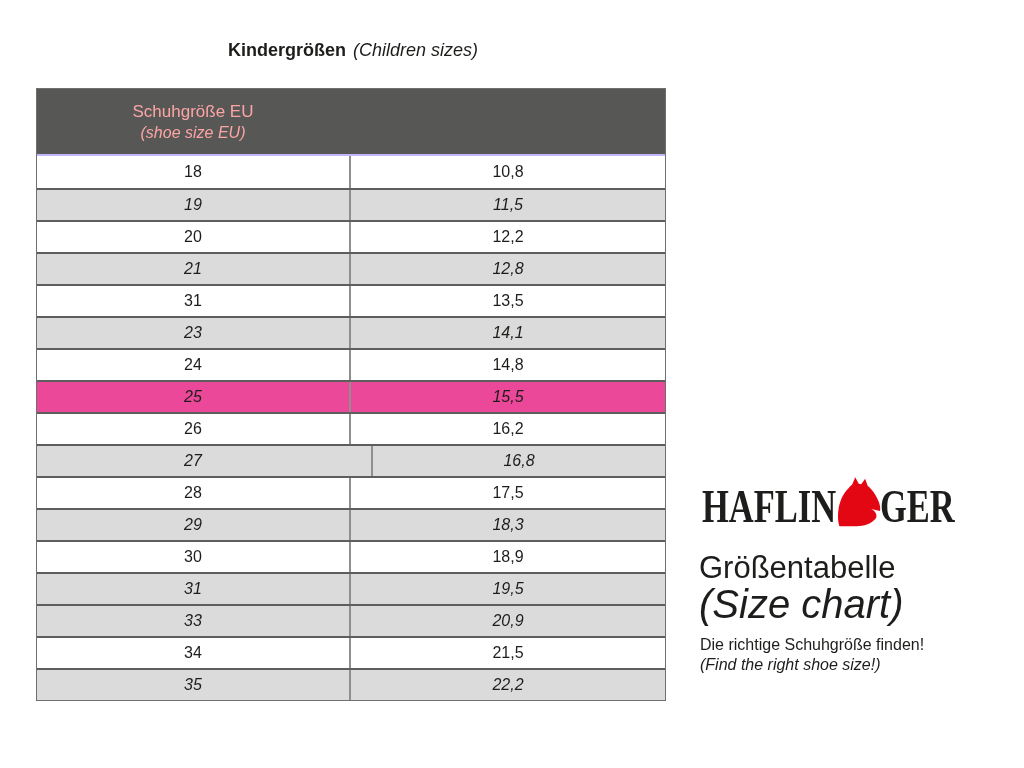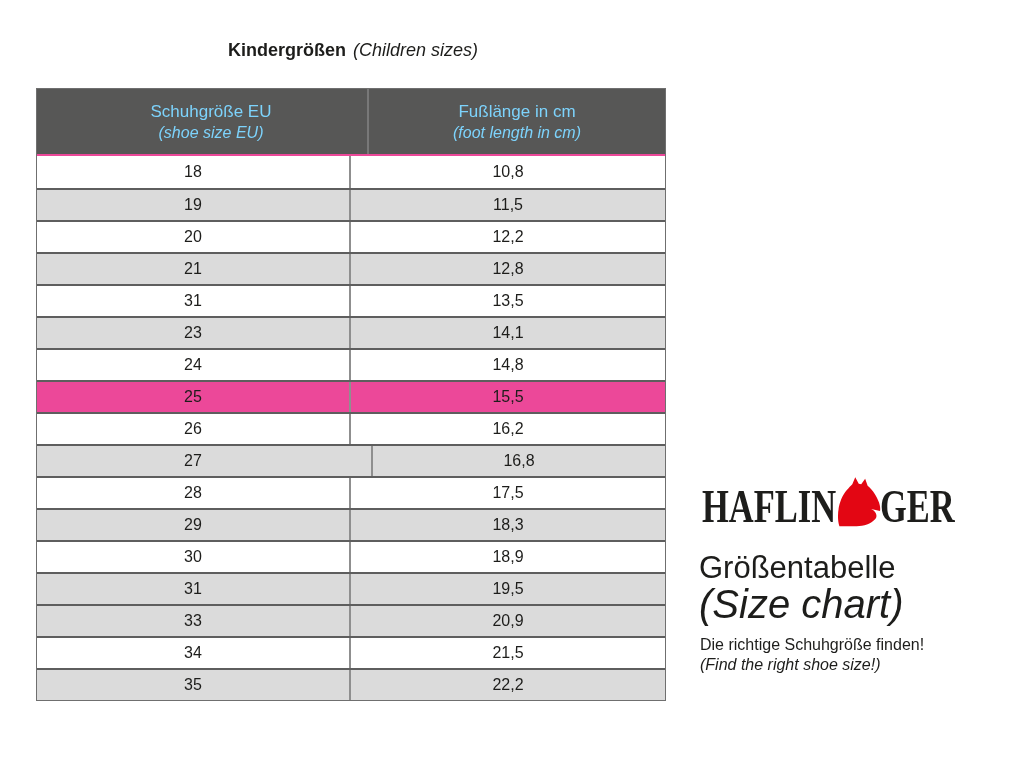--- a/index.html
+++ b/index.html
@@ -20,40 +20,39 @@
   .title .t-bold{font-weight:bold;}
   .title .t-ital{font-style:italic;font-weight:400;margin-left:7px;}
   
   .size-table{
     position:absolute;left:36px;top:88px;width:628px;
     border:1px solid #6f6f6f;
     box-sizing:content-box;
   }
   .thead{
     display:grid;grid-template-columns:312px 1fr;
-    background:#575756;color:#7dd3fc;
+    background:#575756;color:#fca5a5;
     height:65px;
-    border-bottom:2px solid #ec4899;
-    padding-left:18px;
+    border-bottom:2px solid #c4b5fd;
   }
   .th{
     display:flex;flex-direction:column;justify-content:center;align-items:center;
     font-size:17px;line-height:21px;text-align:center;
   }
   .th + .th{border-left:2px solid #787878;}
   .th .h-sub{font-style:italic;font-size:16px;}
   .tbody{display:block;}
   .t-row{
     display:grid;grid-template-columns:312px 1fr;
     height:32px;box-sizing:border-box;
     border-top:2px solid #5e5e5e;
     background:#ffffff;
   }
   .t-row:first-child{border-top:none;}
-  .t-row.alt{background:#dbdbdb;}
+  .t-row.alt{background:#dbdbdb;font-style:italic;}
   .t-cell{
     display:flex;align-items:center;justify-content:center;
     font-size:16px;color:#1d1d1b;
   }
   .t-cell + .t-cell{border-left:2px solid #8f8f8f;}
   
   .logo-word{
     position:absolute;top:484px;
     font-family:"Liberation Serif", serif;
     font-weight:bold;font-size:46px;line-height:1;
@@ -88,24 +87,20 @@
 
   <div class="title">
     <span class="t-bold">Kindergrößen</span><span class="t-ital">(Children sizes)</span>
   </div>
 
   <div class="size-table">
     <div class="thead" style="background: rgb(87, 87, 86);">
       <div class="th">
         <span>Schuhgröße EU</span>
         <span class="h-sub">(shoe size EU)</span>
-      </div>
-      <div class="th">
-        <span>Fußlänge in cm</span>
-        <span class="h-sub">(foot length in cm)</span>
       </div>
     </div>
     <div class="tbody" id="table-body">
         <div class="t-row">
           <div class="t-cell">18</div>
           <div class="t-cell">10,8</div>
         </div>
         <div class="t-row alt" style="background: rgb(219, 219, 219);">
           <div class="t-cell">19</div>
           <div class="t-cell">11,5</div>

